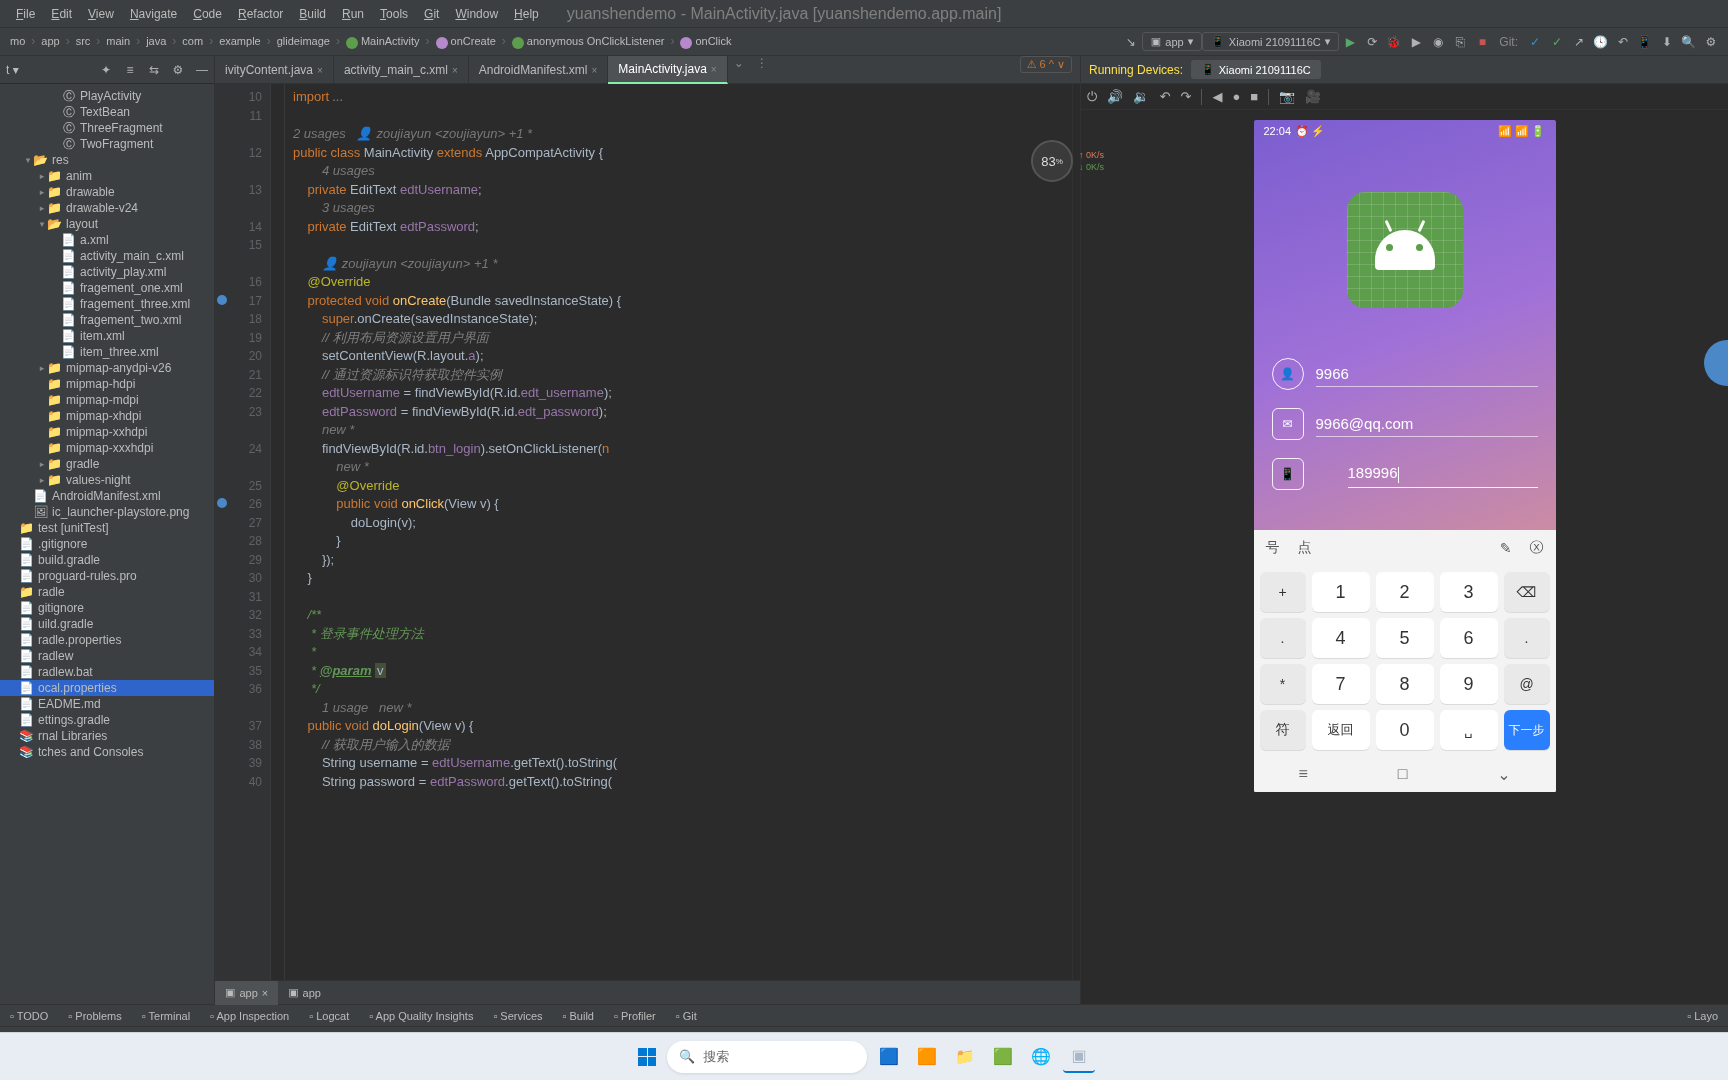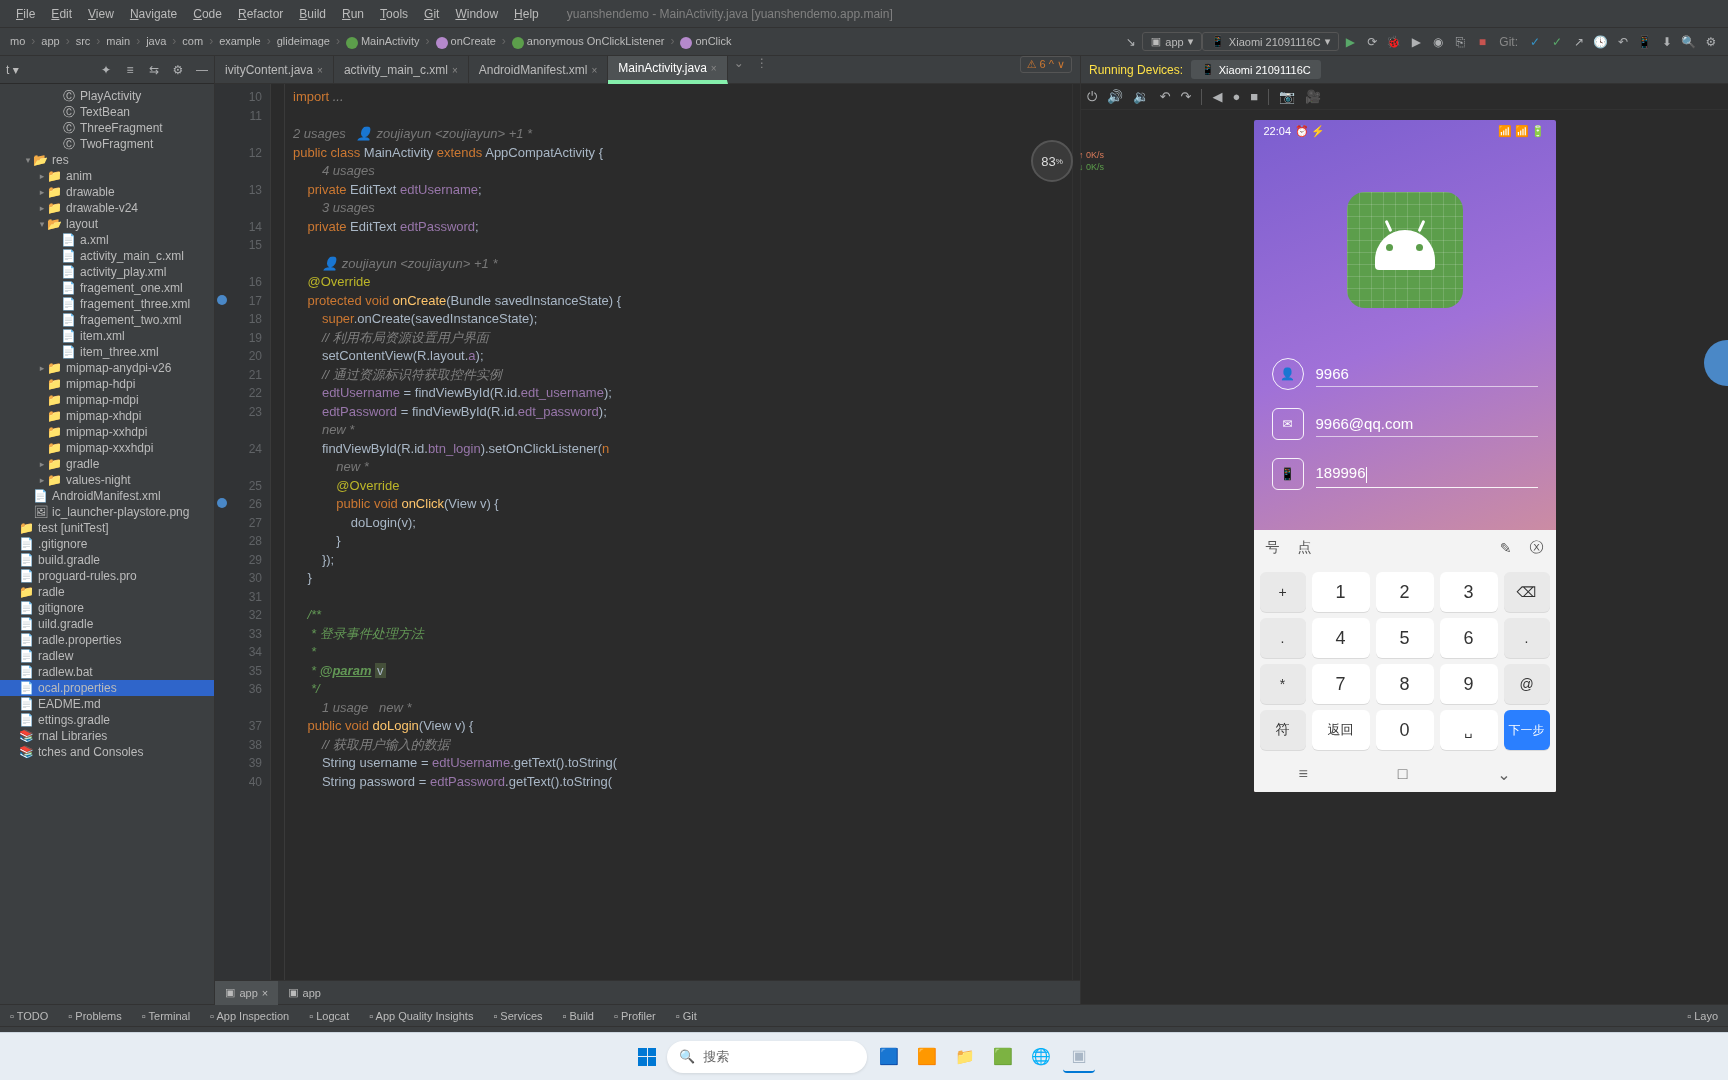--- a/index.html
+++ b/index.html
@@ -2,21 +2,21 @@
 <html><head>
 <meta charset="utf-8">
 <style>
 *{box-sizing:border-box;margin:0;padding:0;font-family:'Segoe UI',Arial,sans-serif;}
 body{background:#2b2b2b;color:#a9b7c6;font-size:12px;overflow:hidden;width:1728px;height:1080px;position:relative;}
 
 
 .menubar{height:28px;background:#3c3f41;display:flex;align-items:center;padding:0 8px;border-bottom:1px solid #323232;}
 .menubar .menu-item{padding:0 8px;color:#bbbbbb;cursor:pointer;font-size:12px;}
 .menubar .menu-item u{text-decoration:underline;}
-.menubar .title{margin-left:20px;color:#808080;font-size:12px;}
+.menubar .title{margin-left:20px;color:#808080;font-size:16px;}
 
 
 .toolbar{height:28px;background:#3c3f41;display:flex;align-items:center;padding:0 6px;border-bottom:1px solid #323232;}
 .crumb{color:#bbbbbb;padding:0 4px;font-size:11px;}
 .crumb-sep{color:#666;padding:0 2px;}
 .crumb-icon{width:12px;height:12px;border-radius:50%;background:#5c9e4b;display:inline-block;margin-right:3px;vertical-align:middle;}
 .crumb-icon.m{background:#b589cc;}
 .toolbar .spacer{flex:1;}
 .tool-btn{width:22px;height:22px;display:flex;align-items:center;justify-content:center;color:#afb1b3;cursor:pointer;}
 .run-config{background:#3c3f41;border:1px solid #555;border-radius:3px;padding:2px 8px;font-size:11px;color:#bbb;display:flex;align-items:center;gap:4px;}
@@ -32,21 +32,21 @@
 .tree{padding:4px 0;}
 .tree-item{display:flex;align-items:center;padding:1px 4px;font-size:12px;color:#bbbbbb;cursor:pointer;}
 .tree-item.selected{background:#2f65ca;}
 .tree-arrow{width:12px;text-align:center;color:#888;font-size:9px;}
 .tree-icon{width:14px;height:14px;margin-right:4px;display:inline-flex;align-items:center;justify-content:center;}
 
 
 .editor{flex:1;display:flex;flex-direction:column;background:#2b2b2b;min-width:0;}
 .tabs{height:28px;background:#3c3f41;display:flex;align-items:flex-start;border-bottom:1px solid #323232;}
 .tab{padding:0 10px;height:28px;display:flex;align-items:center;gap:4px;color:#bbbbbb;font-size:12px;cursor:pointer;border-right:1px solid #323232;}
-.tab.active{background:#4e5254;color:#fff;border-bottom:4px solid #86efac;}
+.tab.active{background:#4e5254;color:#fff;border-bottom:2px solid #86efac;}
 .tab-close{color:#888;font-size:10px;}
 .tabs-more{padding:0 6px;color:#888;}
 .tabs-right{margin-left:auto;display:flex;align-items:center;gap:6px;padding-right:8px;}
 .inspection{background:#3c3f41;border:1px solid #555;padding:1px 6px;border-radius:3px;font-size:11px;color:#cc7832;display:flex;gap:3px;align-items:center;}
 
 .code-area{flex:1;display:flex;overflow:hidden;position:relative;}
 .gutter{width:56px;background:#313335;text-align:right;padding:4px 8px 4px 0;color:#606366;font-family:'JetBrains Mono',Consolas,monospace;font-size:12px;line-height:18.5px;border-right:1px solid #3a3a3a;}
 .gutter .ln{height:18.5px;position:relative;}
 .gutter .ln .mark{position:absolute;left:2px;top:3px;width:10px;height:10px;}
 .gutter .ln .mark.override{background:#4a88c7;border-radius:50%;}
@@ -82,21 +82,21 @@
 .android-head::before{left:12px;transform:rotate(-25deg);}
 .android-head::after{right:12px;transform:rotate(25deg);}
 .android-eyes{position:absolute;top:14px;width:100%;display:flex;justify-content:space-around;}
 .android-eyes span{width:7px;height:7px;background:#5c9e4b;border-radius:50%;}
 
 .form-area{padding:0 18px;}
 .input-row{display:flex;align-items:center;margin-bottom:18px;gap:12px;}
 .input-icon{width:32px;height:32px;border:1.5px solid rgba(255,255,255,.9);border-radius:6px;display:flex;align-items:center;justify-content:center;color:#fff;flex-shrink:0;}
 .input-icon.round{border-radius:50%;}
 .input-field{flex:1;border:none;border-bottom:1px solid rgba(255,255,255,.6);background:transparent;color:#fff;font-size:15px;padding:4px 0;}
-.input-field.active{border-bottom:1.5px solid rgba(255,255,255,.9);}
+.input-field.active{border-bottom:1.5px solid rgba(255,255,255,.9);margin-left:32px;}
 .cursor-bar{display:inline-block;width:1px;height:16px;background:#fff;vertical-align:middle;animation:blink 1s infinite;}
 @keyframes blink{50%{opacity:0;}}
 
 .keyboard{position:absolute;bottom:0;left:0;right:0;background:#f3f3f3;}
 .kb-top{height:36px;display:flex;align-items:center;padding:0 12px;gap:18px;color:#555;font-size:14px;}
 .kb-top .ksp{flex:1;}
 .kb-grid{display:grid;grid-template-columns:46px repeat(3,1fr) 46px;gap:6px;padding:6px;}
 .kb-key{height:40px;background:#fff;border-radius:6px;display:flex;align-items:center;justify-content:center;font-size:18px;color:#333;box-shadow:0 1px 0 rgba(0,0,0,.1);}
 .kb-key.side{background:#e9e9e9;font-size:14px;}
 .kb-key.primary{background:#2a7fff;color:#fff;font-size:12px;}

